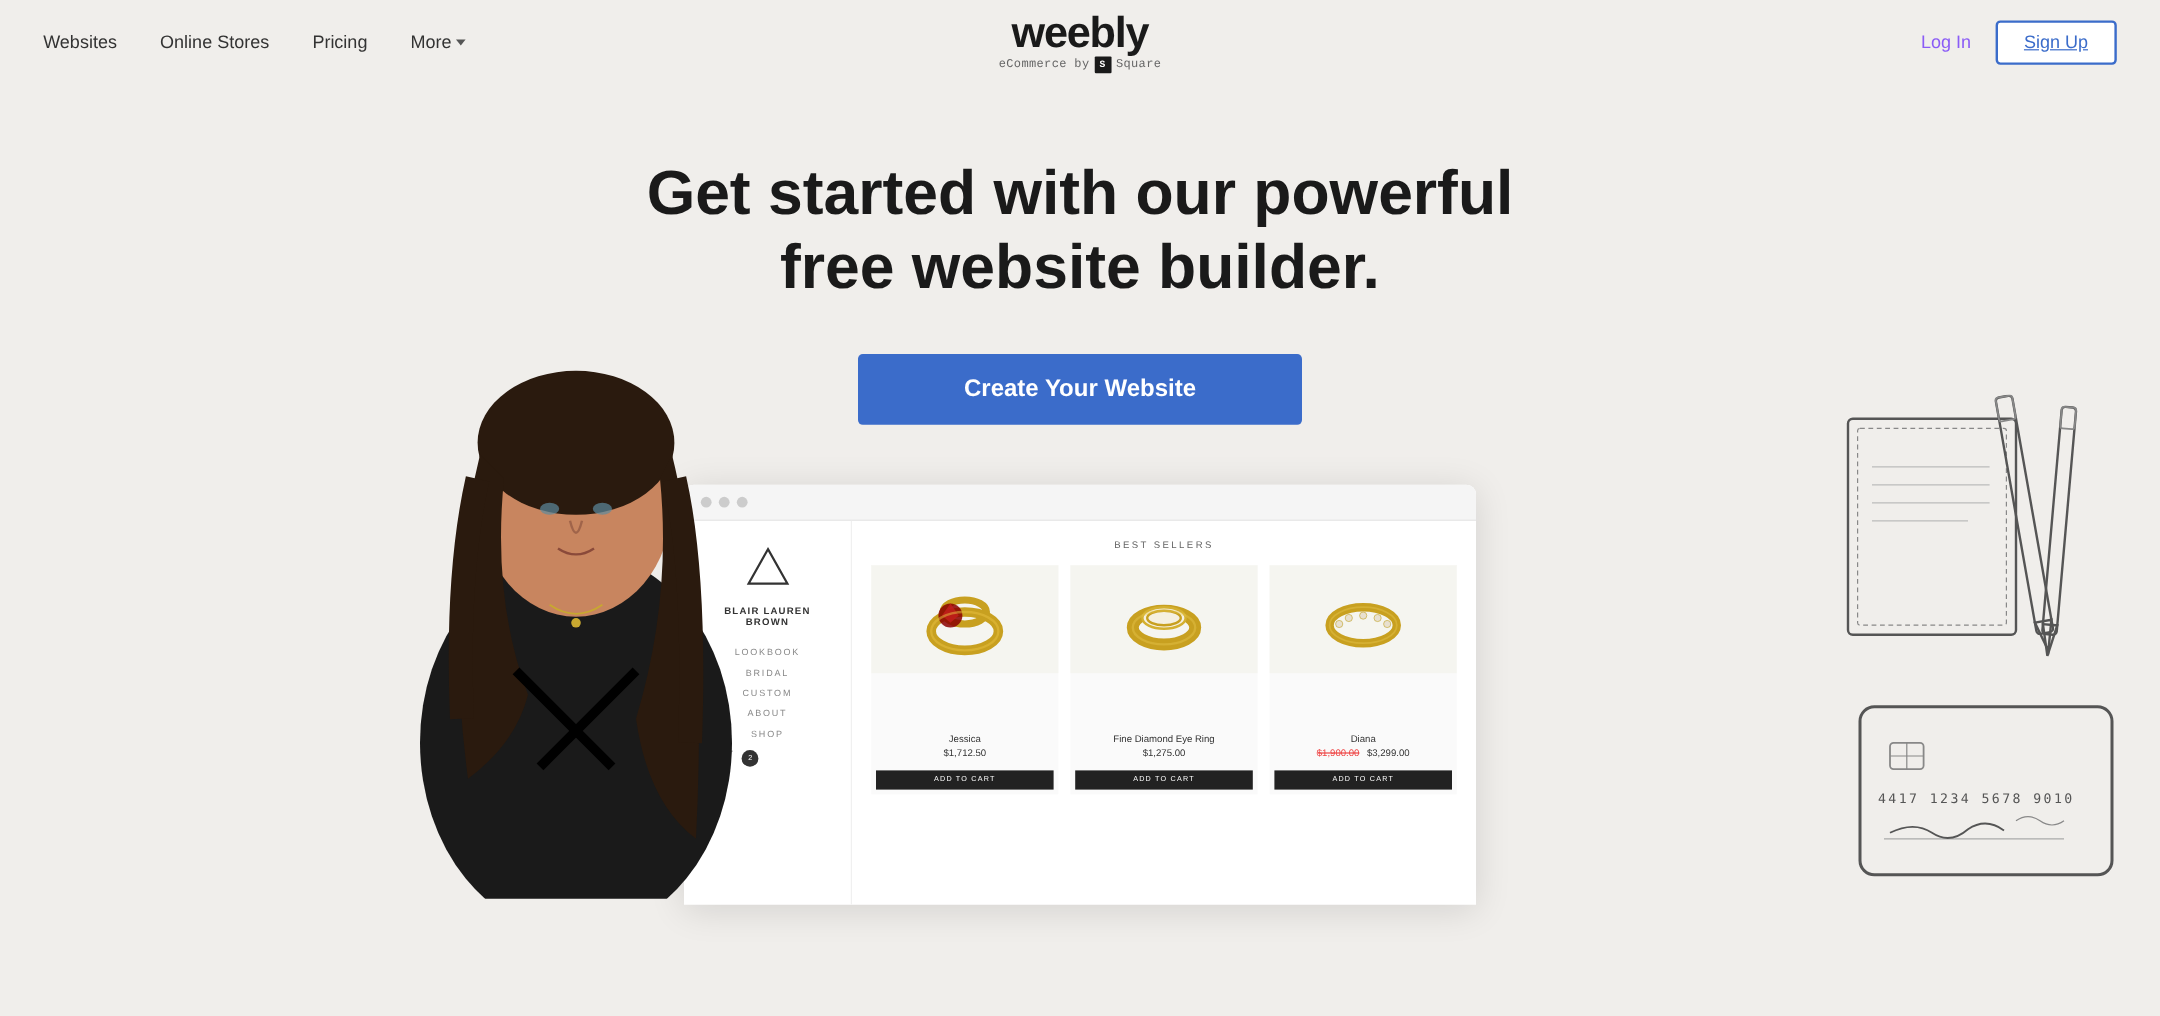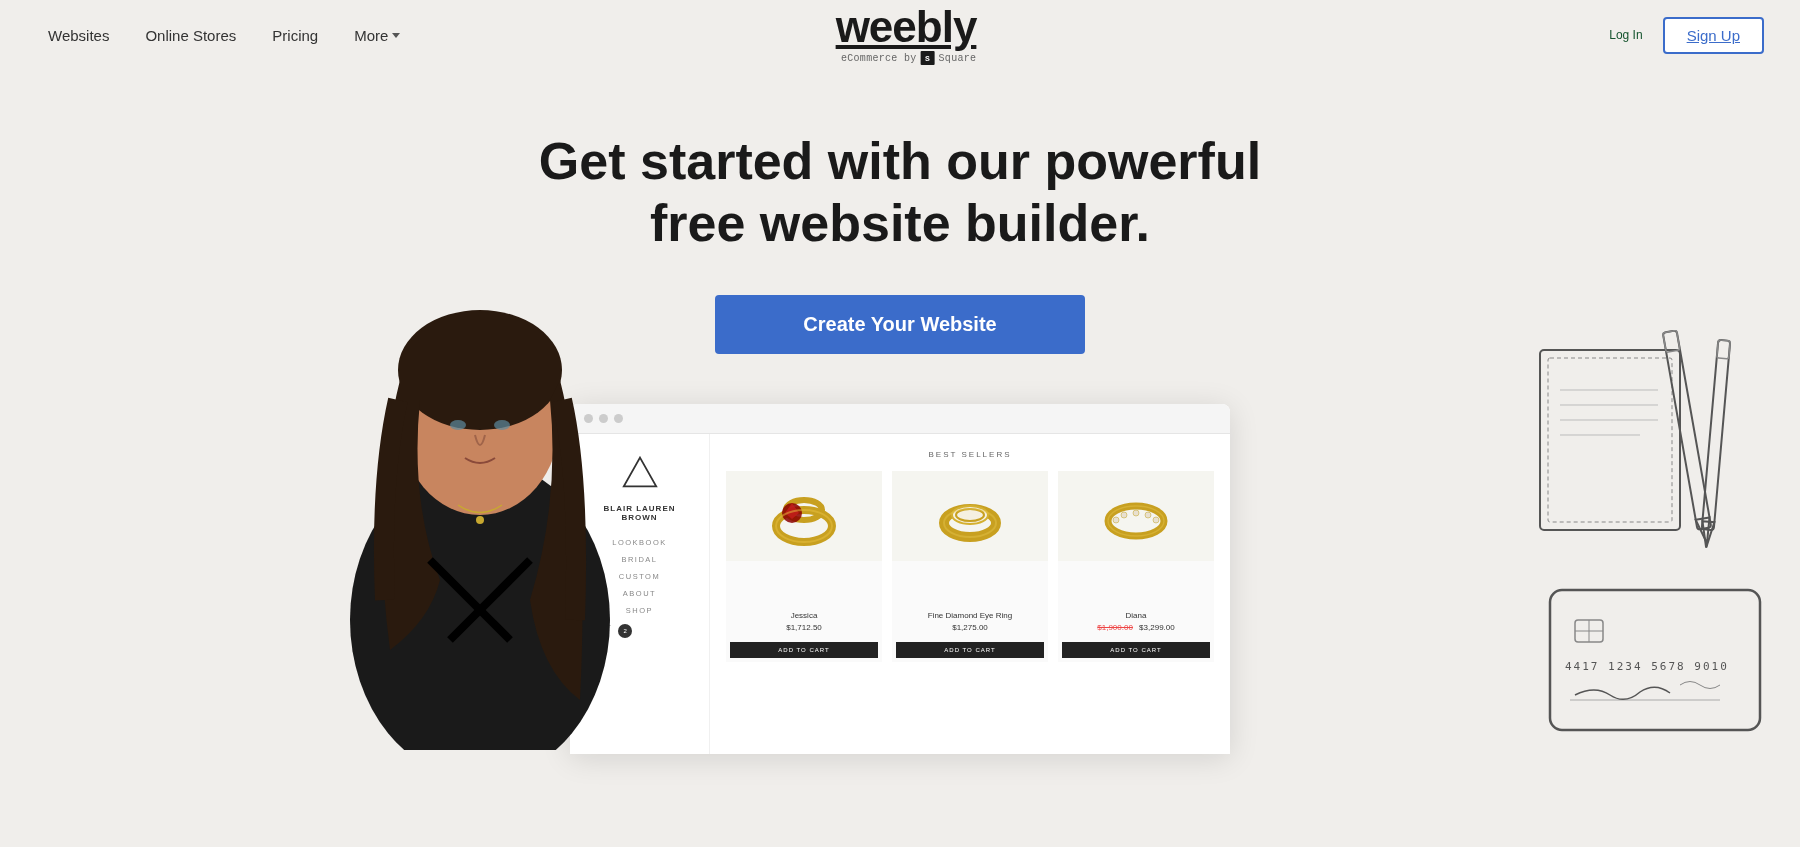--- a/index.html
+++ b/index.html
@@ -13,21 +13,20 @@
     
     .navbar {
       display: flex;
       align-items: center;
       justify-content: space-between;
       padding: 0 36px;
       height: 70px;
       background: #f0eeeb;
       position: relative;
       z-index: 10;
-      margin-left: 12px;
     }
     .nav-left {
       display: flex;
       align-items: center;
       gap: 36px;
     }
     .nav-link {
       font-size: 15px;
       color: #333;
       text-decoration: none;
@@ -49,26 +48,25 @@
 
     
     .logo-area {
       position: absolute;
       left: 50%;
       transform: translateX(-50%);
       text-align: center;
       cursor: pointer;
     }
     .logo-text {
-      font-size: 44px;
+      font-size: 36px;
       font-weight: 700;
       color: #1a1a1a;
       letter-spacing: -1px;
       line-height: 1;
-      text-decoration: underline;
     }
     .logo-sub {
       font-size: 10px;
       color: #666;
       letter-spacing: 0.3px;
       display: flex;
       align-items: center;
       justify-content: flex-end;
       gap: 4px;
       margin-top: 2px;
@@ -87,22 +85,22 @@
       border-radius: 1px;
     }
 
     
     .nav-right {
       display: flex;
       align-items: center;
       gap: 20px;
     }
     .btn-login {
-      font-size: 12px;
-      color: #14532d;
+      font-size: 15px;
+      color: #8b5cf6;
       background: none;
       border: none;
       cursor: pointer;
     }
     .btn-signup {
       font-size: 15px;
       color: #3b6cca;
       background: white;
       border: 2px solid #3b6cca;
       border-radius: 4px;

